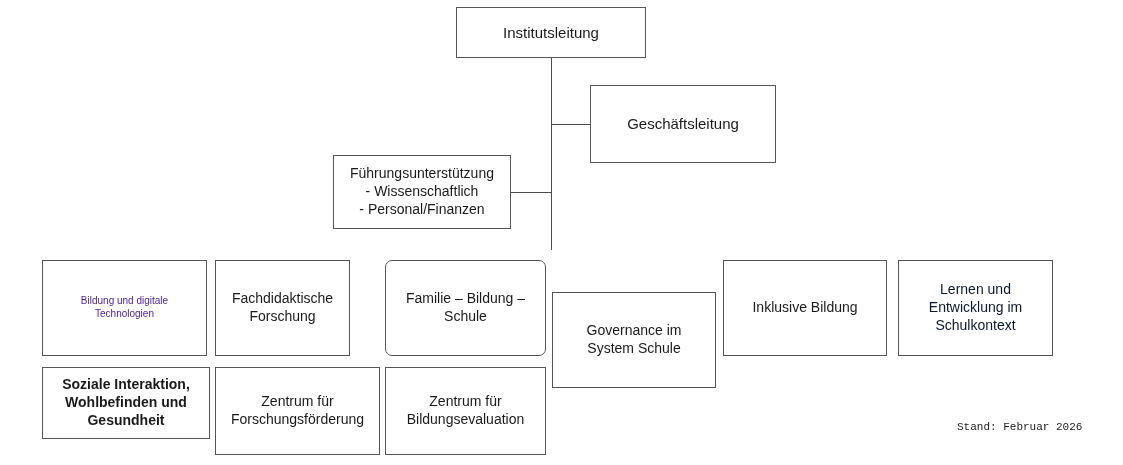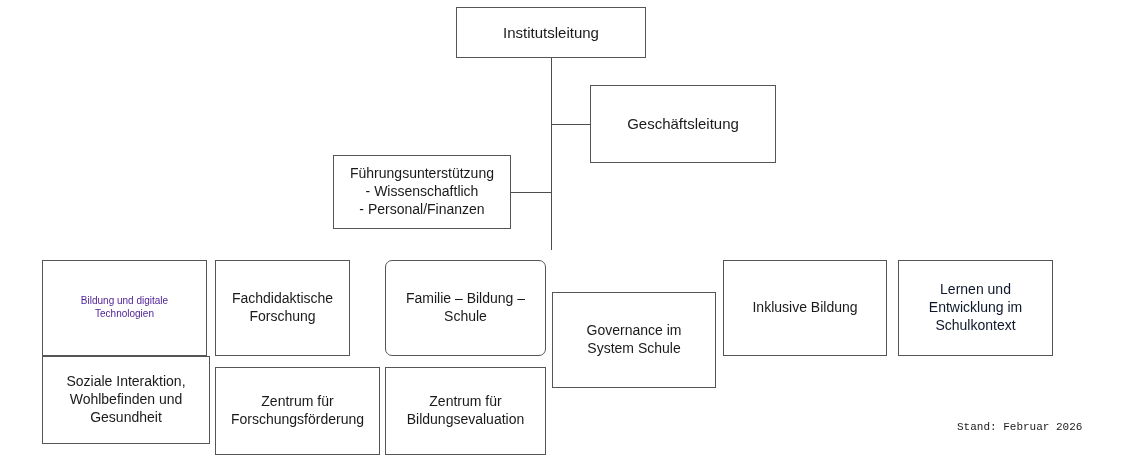--- a/index.html
+++ b/index.html
@@ -86,21 +86,21 @@
   </div>
   <div class="node" id="r1-4" style="left: 723px; top: 260px; width: 164px; height: 96px; font-size: 14px; border-color: rgb(85, 85, 85); color: rgb(26, 26, 26);">
     <span class="node-title">Inklusive Bildung</span>
   </div>
   <div class="node" id="r1-5" style="left: 898px; top: 260px; width: 155px; height: 96px; font-size: 14px; border-color: rgb(85, 85, 85); color: #0f172a;">
     <span class="node-title">Lernen und
 Entwicklung im
 Schulkontext</span>
   </div>
 
-  <div class="node" id="r2-0" style="left: 42px; top: 356px; width: 168px; height: 88px; font-size: 14px; border-color: rgb(85, 85, 85); color: rgb(26, 26, 26);">
+  <div class="node" id="r2-0" style="left: 42px; top: 367px; width: 168px; height: 72px; font-size: 14px; border-color: rgb(85, 85, 85); color: rgb(26, 26, 26); font-weight: bold;">
     <span class="node-title">Soziale Interaktion,
 Wohlbefinden und
 Gesundheit</span>
   </div>
   <div class="node" id="r2-1" style="left: 215px; top: 367px; width: 165px; height: 88px; font-size: 14px; border-color: rgb(85, 85, 85); color: rgb(26, 26, 26);">
     <span class="node-title">Zentrum für
 Forschungsförderung</span>
   </div>
   <div class="node" id="r2-2" style="left: 385px; top: 367px; width: 161px; height: 88px; font-size: 14px; border-color: rgb(85, 85, 85); color: rgb(26, 26, 26);">
     <span class="node-title">Zentrum für

